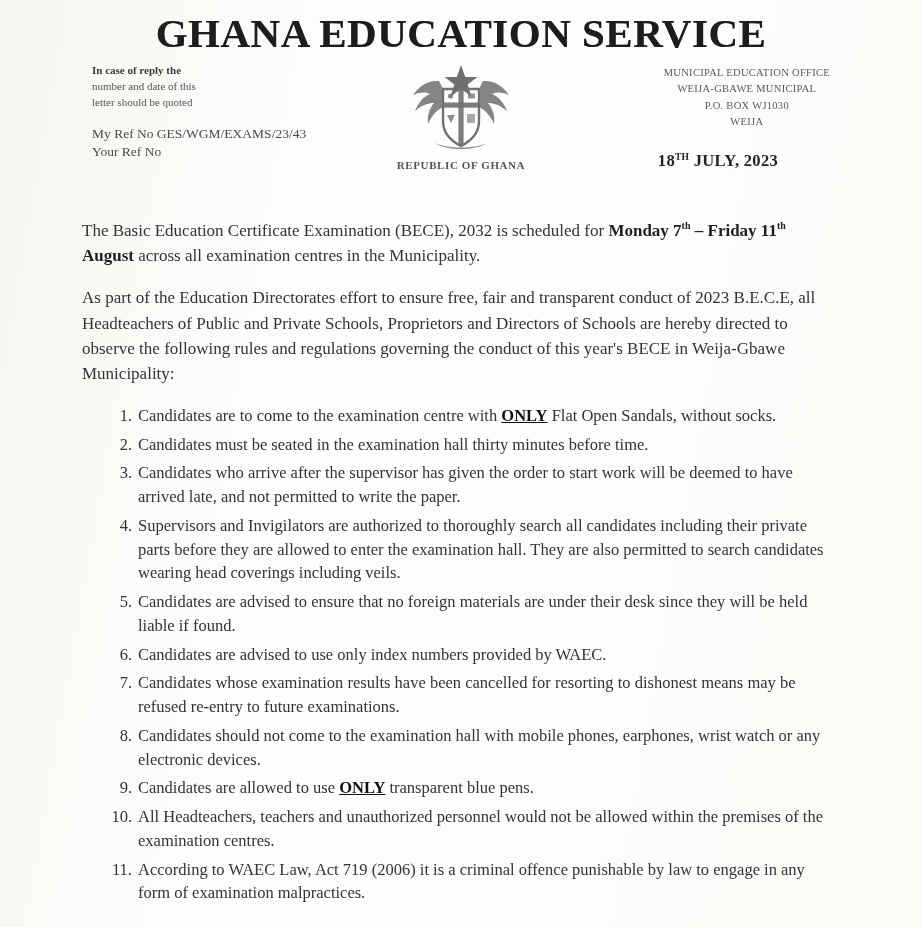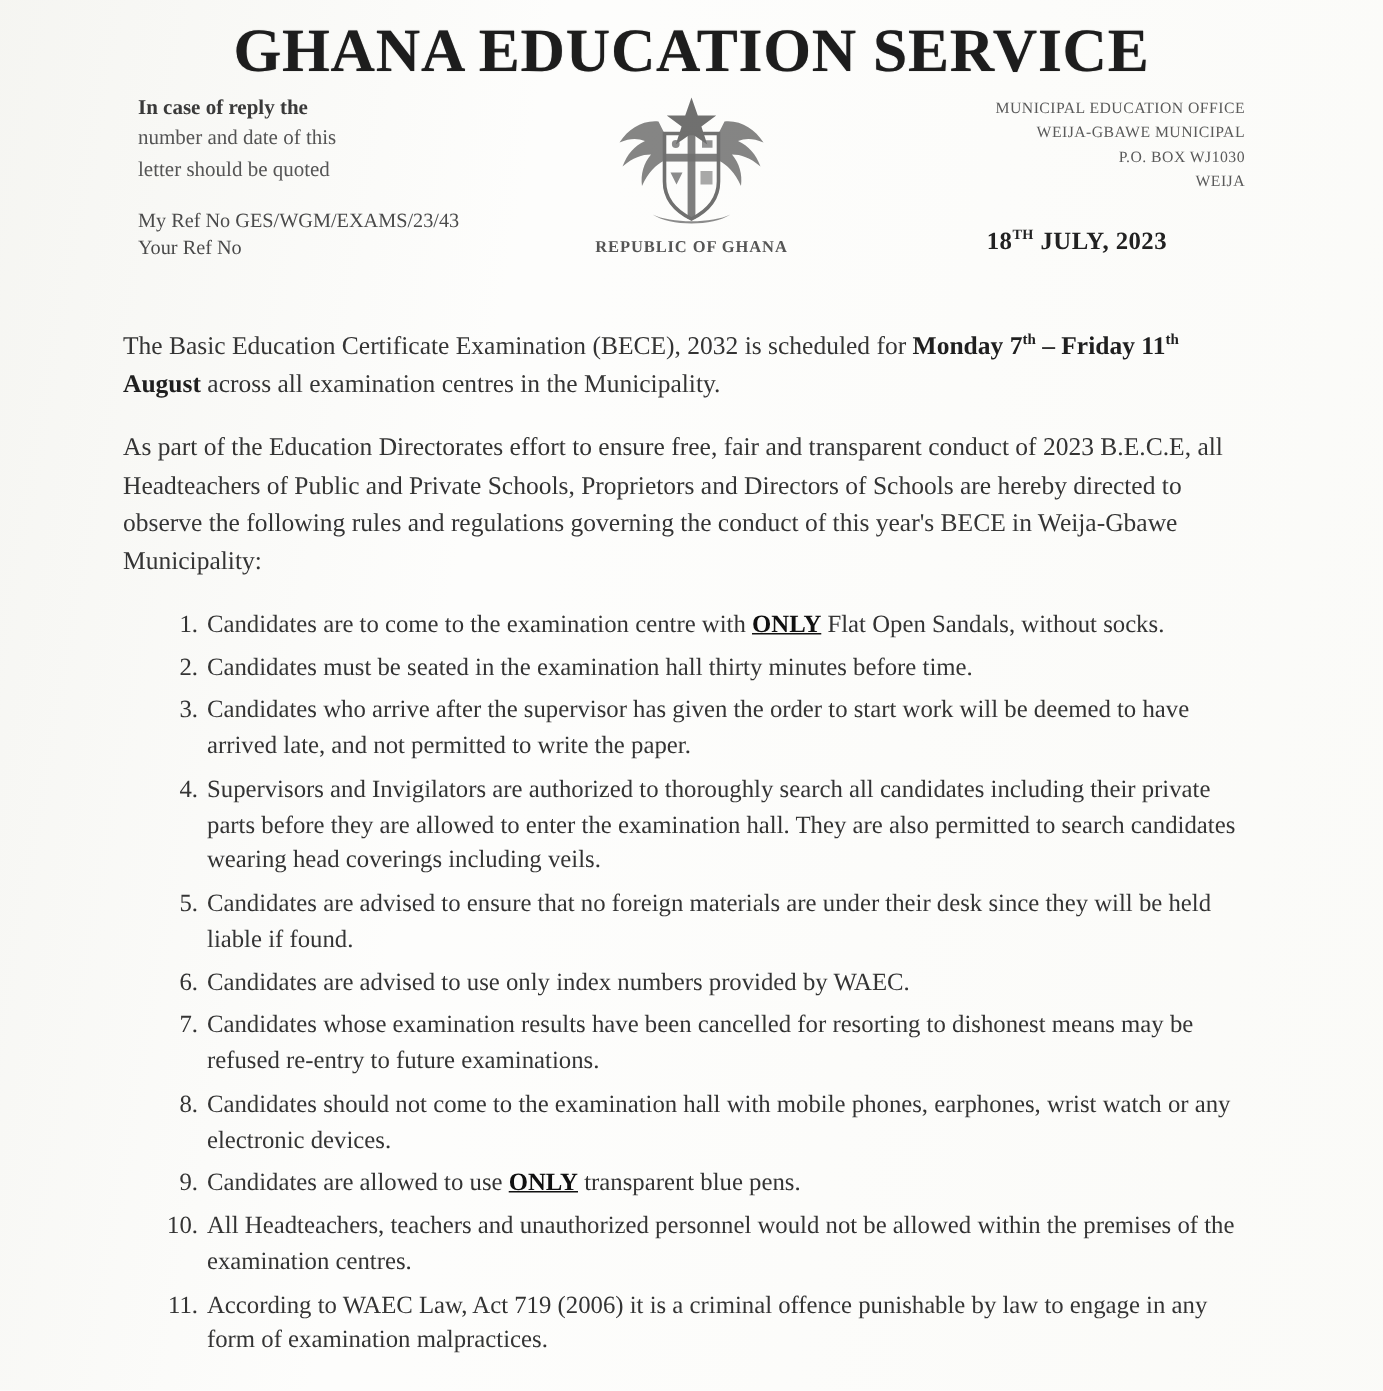--- a/index.html
+++ b/index.html
@@ -48,21 +48,21 @@
 
   .lh-left {
     position: absolute;
     left: 88px;
     top: 4px;
     width: 250px;
     text-align: left;
   }
   .reply-note {
     font-family: "Liberation Serif", serif;
-    font-size: 14px;
+    font-size: 11px;
     line-height: 1.45;
     color: #555;
   }
   .reply-note .rn-first {
     font-weight: bold;
     color: #3a3a3a;
   }
   .ref-block {
     margin-top: 14px;
     font-size: 13.5px;
@@ -89,21 +89,21 @@
     font-weight: bold;
     letter-spacing: 0.6px;
     color: #555;
     margin-top: 4px;
   }
 
   .lh-right {
     position: absolute;
     right: 88px;
     top: 6px;
-    text-align: right;
+    text-align: center;
     font-size: 10.5px;
     line-height: 1.55;
     color: #5a5a5a;
     letter-spacing: 0.3px;
   }
   .date-line {
     position: absolute;
     right: 140px;
     top: 92px;
     font-size: 16.5px;

